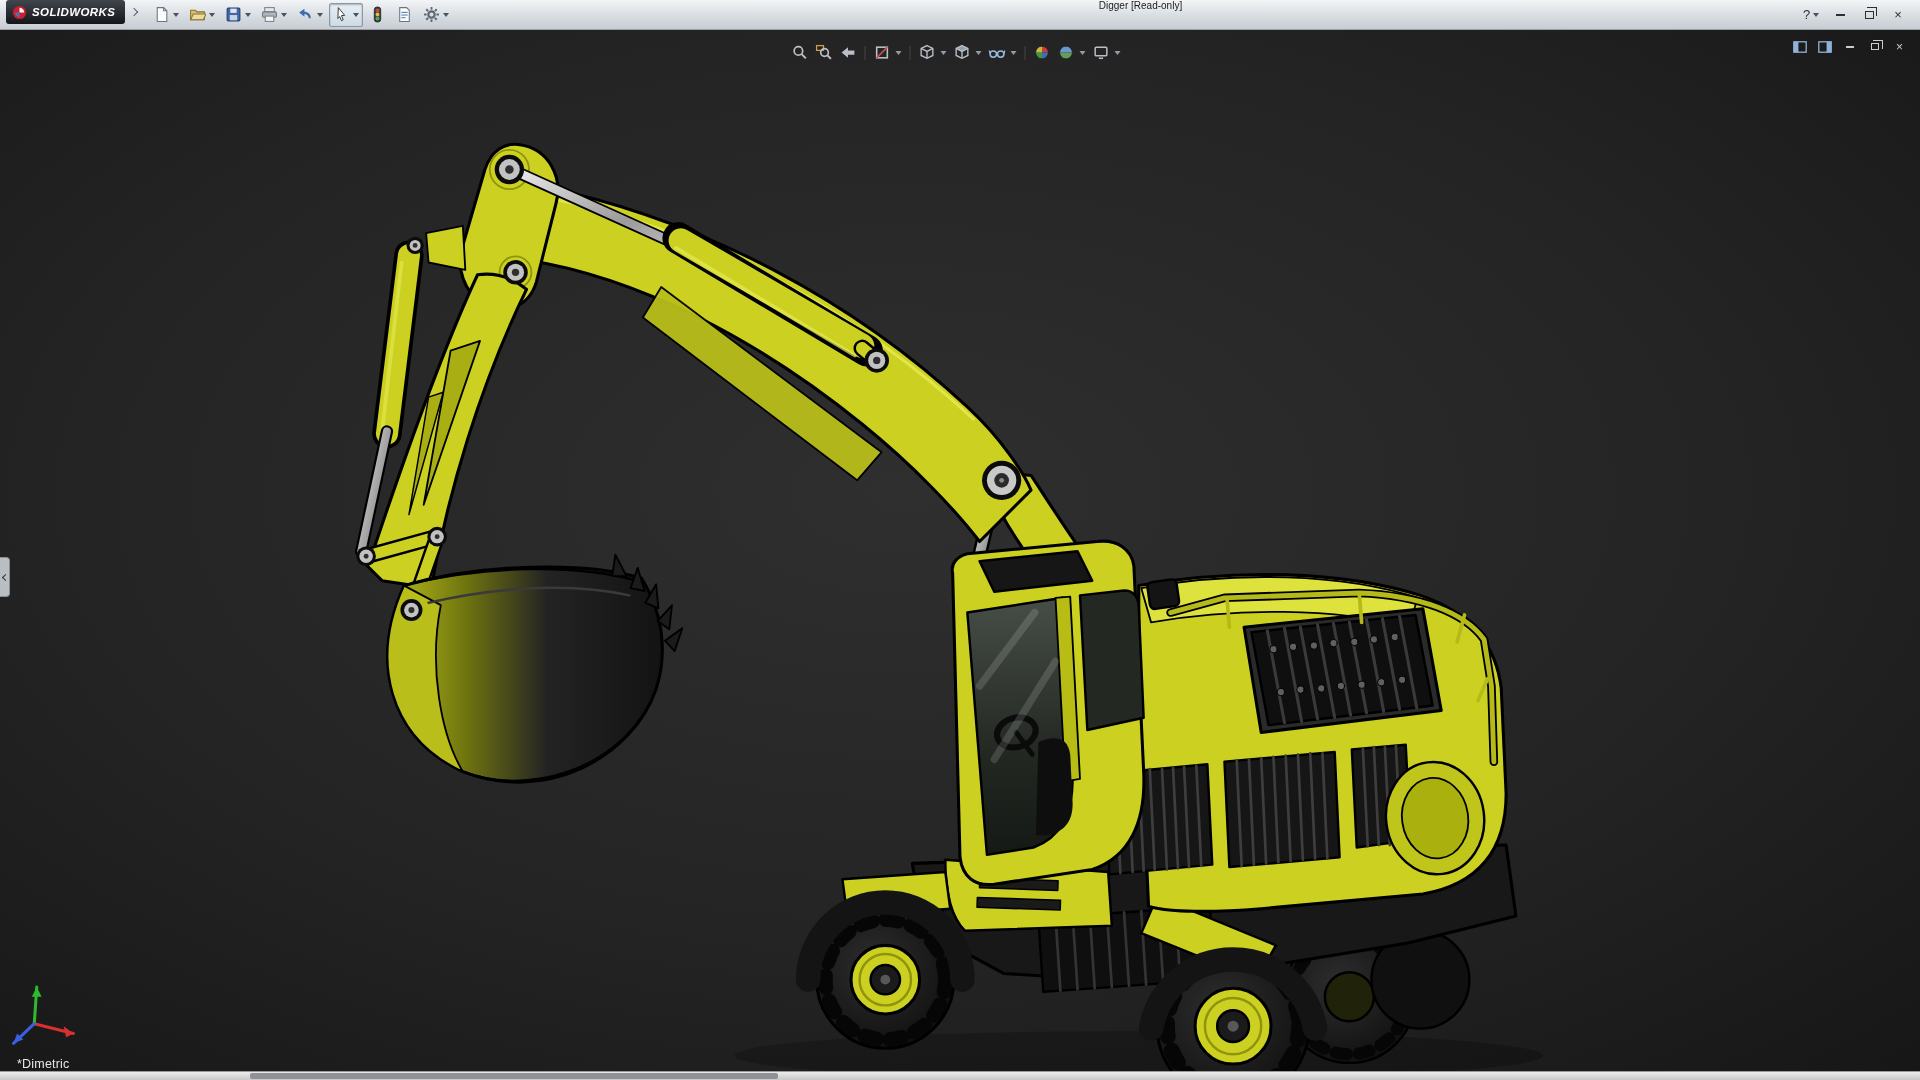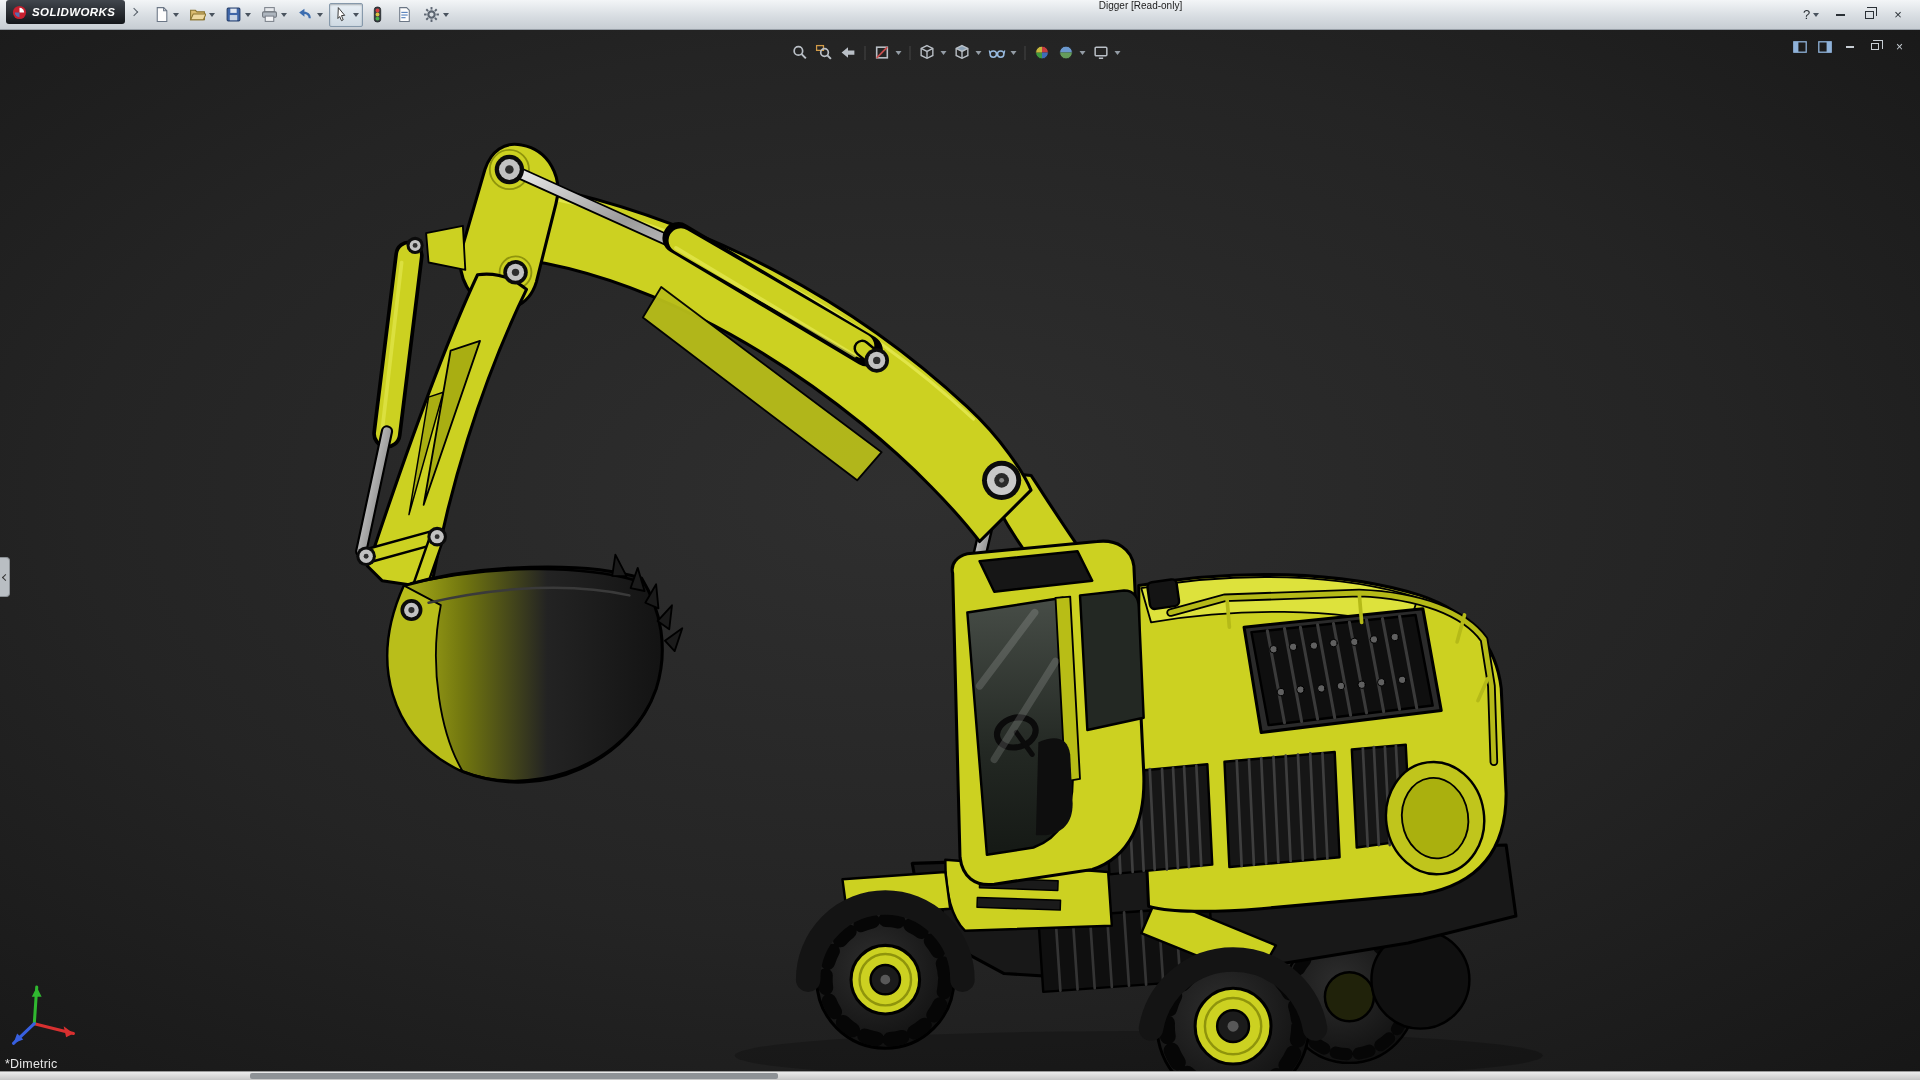--- a/index.html
+++ b/index.html
@@ -42,21 +42,21 @@
 
   
   .doc-controls{position:absolute;top:9px;right:12px;display:flex;gap:8px;align-items:center}
   .dc{display:flex;align-items:center;justify-content:center;width:17px;height:15px;background:transparent;border:none;cursor:pointer;
     color:#c7cdd3;font-size:12px;font-family:"Liberation Sans",sans-serif}
   .dc svg{width:14px;height:12px}
   .dc .min-line{background:#c7cdd3;width:8px}
   .dc .restore-box{border-color:#c7cdd3;width:8px;height:7px}
   .dc .restore-box::before{border-color:#c7cdd3}
 
-  .view-label{position:absolute;left:5px;bottom:9px;color:#e6e6e6;font-size:12.5px;letter-spacing:.2px}
+  .view-label{position:absolute;left:17px;bottom:9px;color:#e6e6e6;font-size:12.5px;letter-spacing:.2px}
 
   .collapsed-tab{position:absolute;left:0;top:50.2%;width:10px;height:40px;background:#b9bec3;border:1px solid #8a8f94;border-left:none;
     border-radius:0 4px 4px 0;display:flex;align-items:center;justify-content:center;cursor:pointer;padding:0}
   .chev-l{width:5px;height:5px;border-left:1.6px solid #333;border-bottom:1.6px solid #333;transform:rotate(45deg);margin-left:2px}
 
   .bottom-strip{position:absolute;left:0;right:0;bottom:0;height:9px;background:linear-gradient(#ececec,#c8c8c8);border-top:1px solid #9a9a9a}
   .thumb{position:absolute;left:13%;width:27.5%;top:1px;bottom:1px;background:#8e9296;border-radius:2px}
 </style>
 </head>
 <body>

